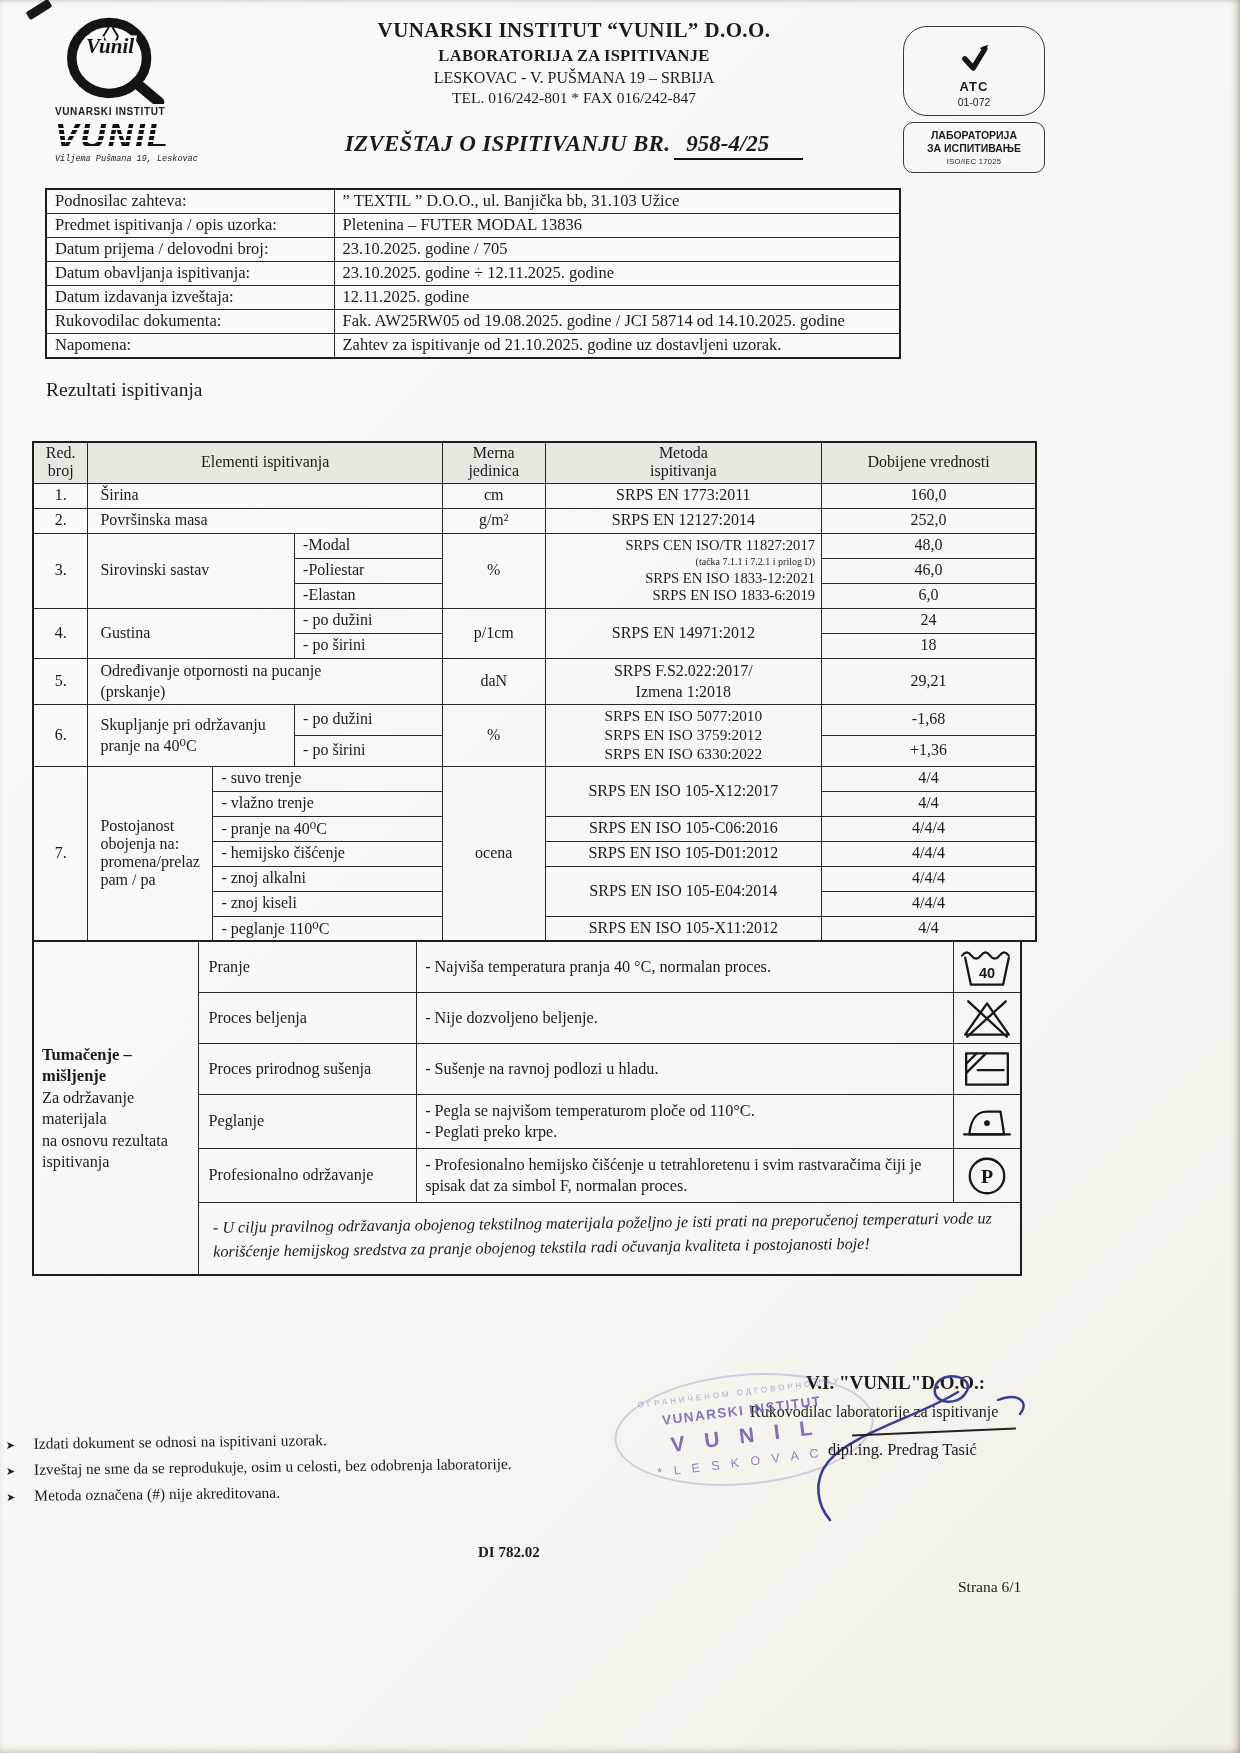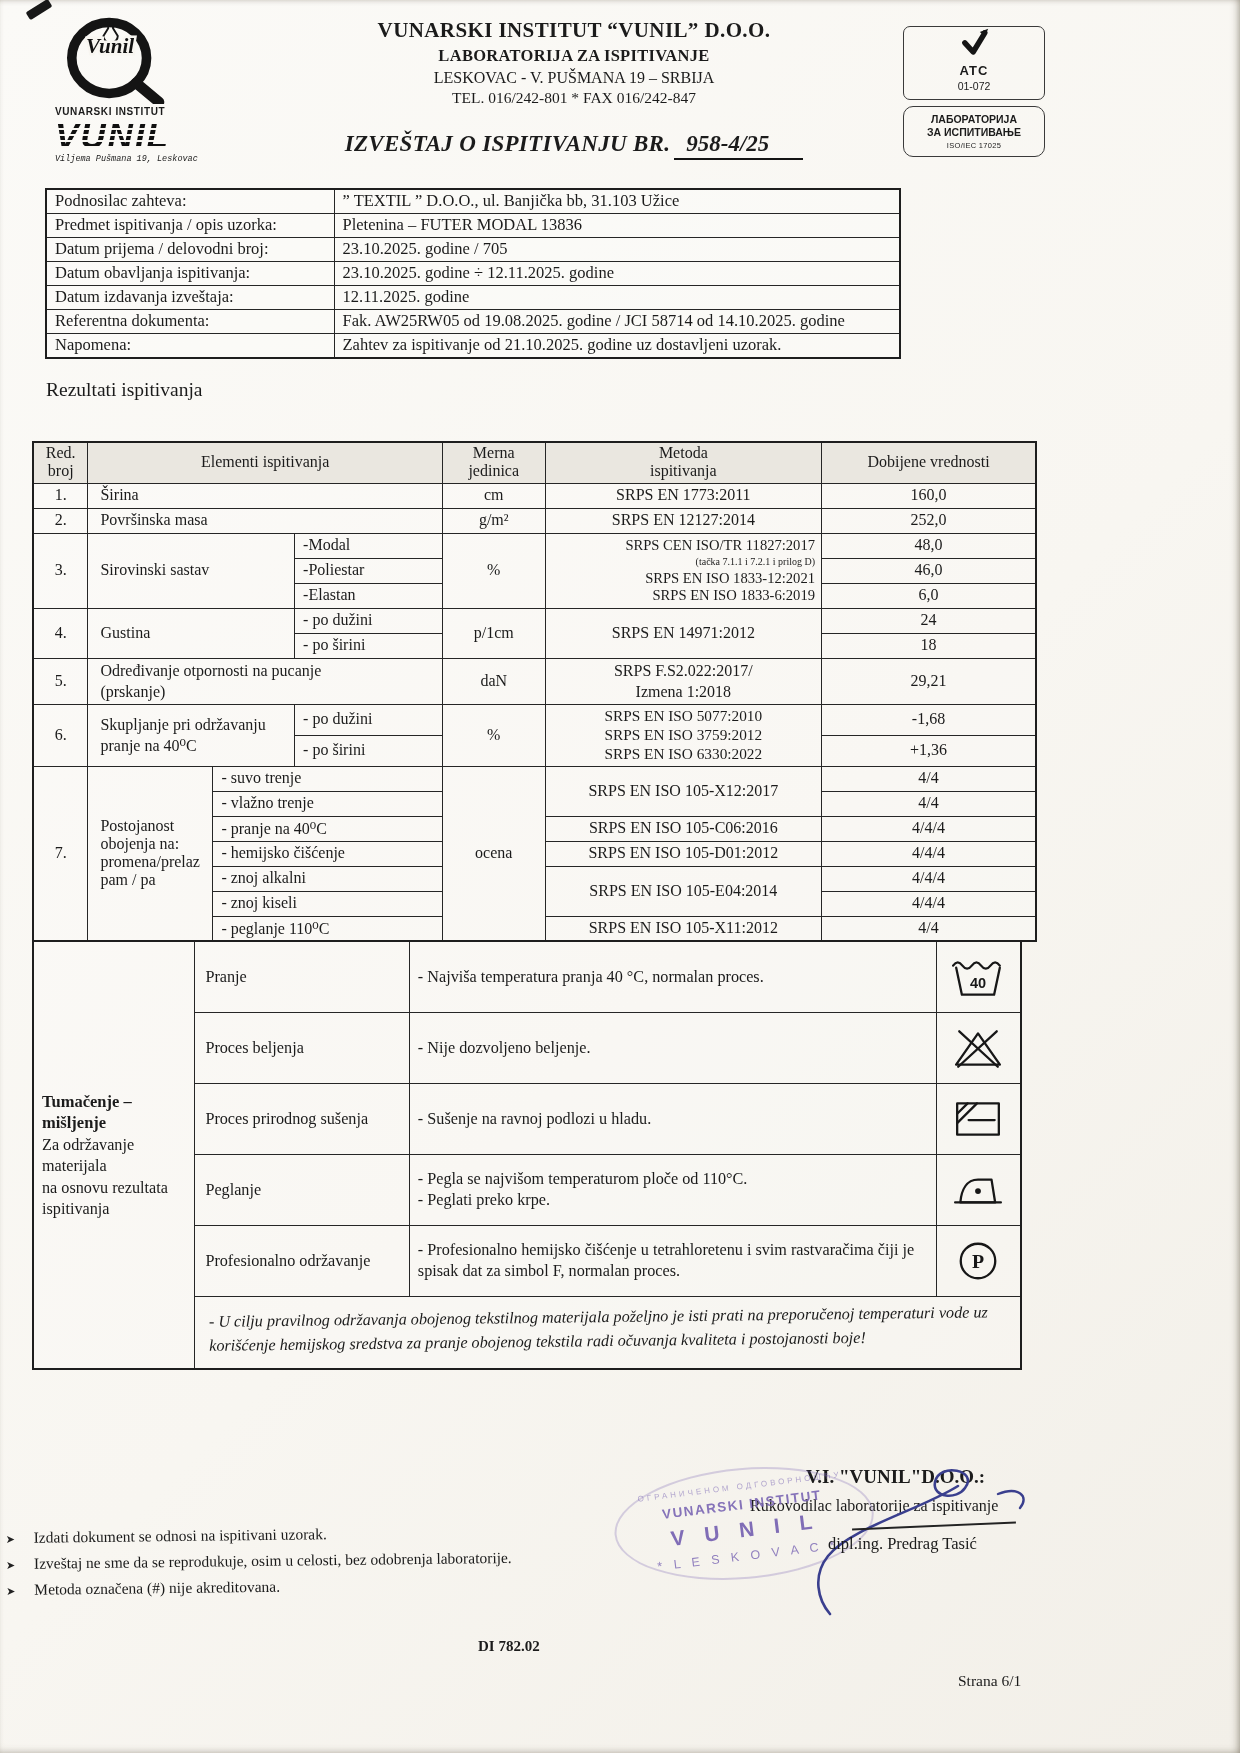--- a/index.html
+++ b/index.html
@@ -30,21 +30,21 @@
   .hdr-center{flex:1 1 auto; text-align:center; padding-top:6px;}
   .inst{font-size:21px; font-weight:bold; letter-spacing:.4px;}
   .lab{font-size:16.5px; font-weight:bold; margin-top:3px; letter-spacing:.3px;}
   .addr{font-size:16px; margin-top:3px;}
   .tel{font-size:15.5px; margin-top:2px;}
   .title-line{margin-top:24px; white-space:nowrap;}
   .title{font-size:23px; font-weight:bold; font-style:italic; letter-spacing:.3px;}
   .title-num{font-size:23px; font-weight:bold; font-style:italic; border-bottom:2.2px solid #141414; padding:0 34px 2px 12px;}
 
   .accred{width:142px; flex:0 0 auto; margin-top:14px;}
-  .acc-top{border:1.8px solid #3a3a3a; border-radius:7px; text-align:center; padding:0 4px 7px;}
+  .acc-top{border:1.8px solid #3a3a3a; border-radius:24px; text-align:center; padding:16px 4px 7px;}
   .acc-name{font-family:"Liberation Sans",sans-serif; font-weight:bold; font-size:13px; margin-top:2px; letter-spacing:1px;}
   .acc-code{font-family:"Liberation Sans",sans-serif; font-size:10.5px; margin-top:2px;}
   .acc-bottom{border:1.8px solid #3a3a3a; border-radius:10px; text-align:center; padding:6px 2px 5px; margin-top:6px;
     font-family:"Liberation Sans",sans-serif; font-size:10.5px; font-weight:bold; line-height:1.25;}
   .acc-iso{font-size:7.5px; font-weight:normal; margin-top:2px; letter-spacing:.3px;}
 
   
   table{border-collapse:collapse;}
   .info{width:856px; margin:2px 0 0 45px; border:2.6px solid #1e1e1e; background:rgba(255,255,255,.25);}
   .info td{border:1.6px solid #262626; height:24px; font-size:16.5px; padding:1px 8px 2px; vertical-align:middle;}
@@ -67,21 +67,21 @@
   .h31 td{height:31px;}
   .two-line div{line-height:21px;}
 
   
   .interp{width:990px; margin:-2px 0 0 32px; border:2.6px solid #1e1e1e; background:rgba(255,255,255,.2);}
   .interp td{border:1.5px solid #262626; font-size:16.2px; padding:2px 8px; vertical-align:middle;}
   .interp-head{width:160px; text-align:left; line-height:1.3; font-size:15.8px;}
   .interp-head .b{font-weight:bold; font-size:16.5px; margin-bottom:2px;}
   .ilabel{width:212px; padding-left:10px !important;}
   .itext{width:521px; line-height:1.3;}
-  .iicon{width:65px; text-align:center; padding:14px !important;text-decoration:underline;}
+  .iicon{width:65px; text-align:center; padding:4px !important;text-decoration:underline;}
   .iicon svg{display:block; margin:0 auto;}
   .irow{height:42px;}
   .irow-tall{height:54px;}
   .inote{font-style:italic; font-size:16px; line-height:1.5; padding:8px 14px 14px !important;}
   .inote span{display:inline-block; transform:rotate(-0.7deg);}
 
   
   .bottom{position:relative; height:440px;}
   .sig-company{position:absolute; left:806px; top:96px; font-size:19px; font-weight:bold;}
   .sig-role{position:absolute; left:750px; top:127px; font-size:16px;}
@@ -170,21 +170,21 @@
         </tr>
       <tr>
           <td class="lab-col">Datum obavljanja ispitivanja:</td>
           <td>23.10.2025.  godine ÷ 12.11.2025.  godine</td>
         </tr>
       <tr>
           <td class="lab-col">Datum izdavanja izveštaja:</td>
           <td>12.11.2025.  godine</td>
         </tr>
       <tr>
-          <td class="lab-col">Referentna dokumenta:</td>
+          <td class="lab-col">Rukovodilac dokumenta:</td>
           <td>Fak. AW25RW05 od 19.08.2025. godine  /   JCI 58714 od 14.10.2025. godine</td>
         </tr>
       <tr>
           <td class="lab-col">Napomena:</td>
           <td>Zahtev za ispitivanje od 21.10.2025. godine uz dostavljeni uzorak.</td>
         </tr>
     </tbody>
   </table>
 
   <h2 class="section-title">Rezultati ispitivanja</h2>

